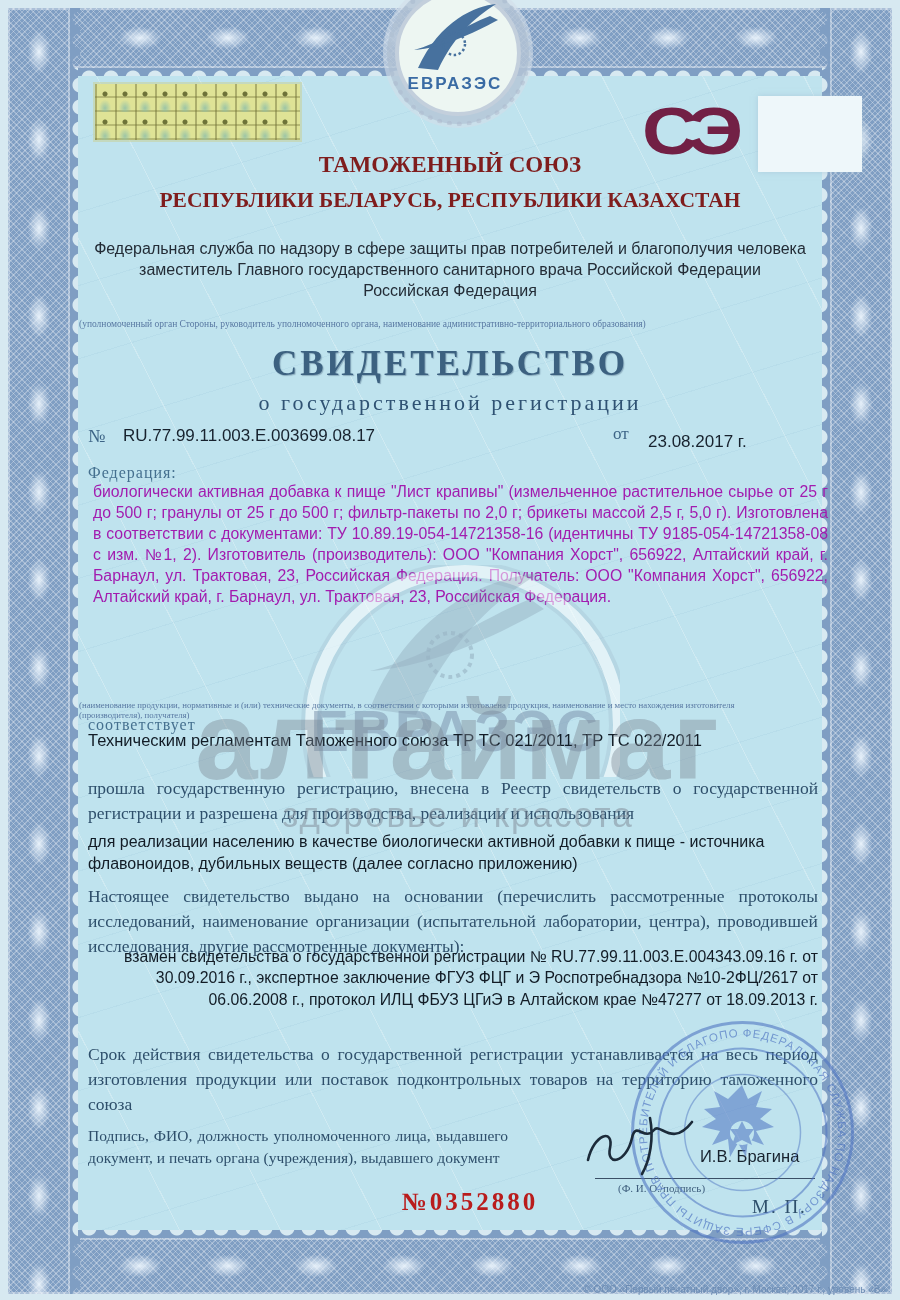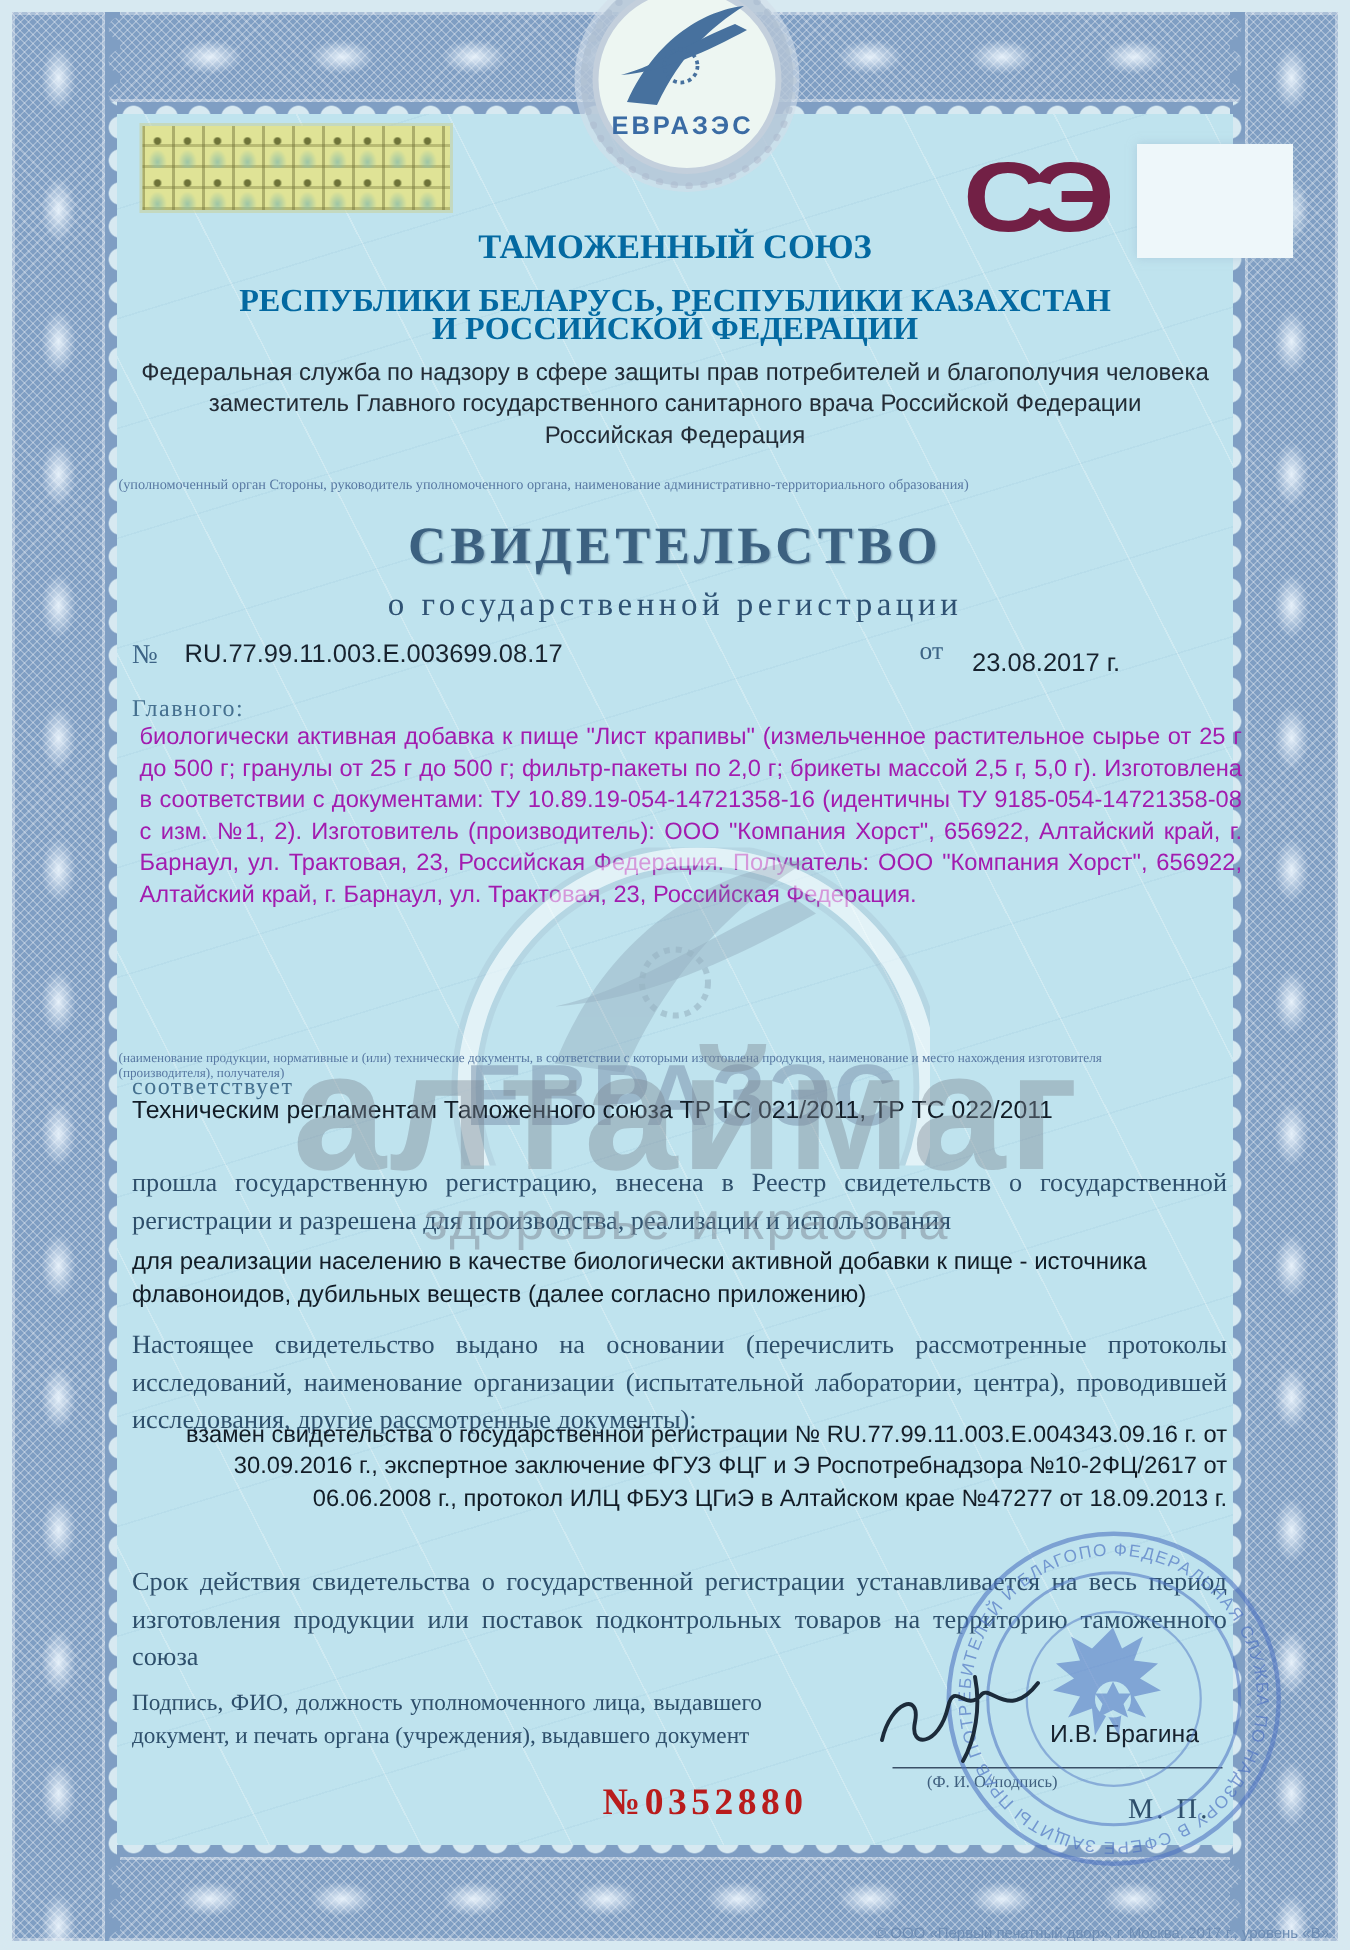--- a/index.html
+++ b/index.html
@@ -76,21 +76,21 @@
   
   .se-mark { position:absolute; left:642px; top:100px; z-index:4;
     font-family:"Liberation Sans", sans-serif; font-weight:bold; font-size:66px;
     line-height:62px; color:#722045; letter-spacing:-8px; transform:scaleX(1.18);
     transform-origin:left; }
   .white-chip { position:absolute; left:758px; top:96px; width:104px; height:76px;
     background:#eef7fa; z-index:3; box-shadow:0 0 6px rgba(160,190,210,.6); }
 
   
   .abs { position:absolute; }
-  .hdr { left:95px; width:710px; text-align:center; font-weight:bold; color:#0369a1;
+  .hdr { left:95px; width:710px; text-align:center; font-weight:bold; color:#7f1d1d;
     font-family:"Liberation Serif", serif; }
   .hdr1 { top:152px; font-size:23px; }
   .hdr2 { top:188px; font-size:21.5px; }
   .hdr3 { top:207px; font-size:21.5px; }
   .org { left:90px; width:720px; text-align:center; color:#232c36;
     font-family:"Liberation Sans", sans-serif; }
   .org1 { top:240px; font-size:16px; }
   .org2 { top:261px; font-size:16px; }
   .org3 { top:282px; font-size:16px; }
   .note { left:79px; width:720px; text-align:left; color:#5878a2;
@@ -193,37 +193,36 @@
     </svg>
     <div class="logo-text-sm">ЕВРАЗЭС</div>
   </div>
 
   <div class="holo"></div>
   <div class="white-chip"></div>
   <div class="se-mark">СЭ</div>
 
   <div class="abs hdr hdr1">ТАМОЖЕННЫЙ СОЮЗ</div>
   <div class="abs hdr hdr2">РЕСПУБЛИКИ БЕЛАРУСЬ, РЕСПУБЛИКИ КАЗАХСТАН</div>
-  <div class="abs hdr hdr3">И РОССИЙСКОЙ ФЕДЕРАЦИИ</div>
   <div class="abs org org1">Федеральная служба по надзору в сфере защиты прав потребителей и благополучия человека</div>
   <div class="abs org org2">заместитель Главного государственного санитарного врача Российской Федерации</div>
   <div class="abs org org3">Российская Федерация</div>
   <div class="abs note note1">(уполномоченный орган Стороны, руководитель уполномоченного органа, наименование административно-территориального образования)</div>
 
   <div class="abs title-sub">о государственной регистрации</div>
   <div class="abs title-main">СВИДЕТЕЛЬСТВО</div>
 
   <div class="abs reg-row">
     <span class="reg-no-label">№</span>
     <span class="reg-number">RU.77.99.11.003.E.003699.08.17</span>
     <span class="reg-date-label">от</span>
     <span class="reg-date">23.08.2017 г.</span>
   </div>
 
-  <div class="abs prod-label">Главного:</div>
+  <div class="abs prod-label">Федерация:</div>
   <div class="abs prod-text">биологически активная добавка к пище "Лист крапивы" (измельченное растительное сырье от 25 г до 500 г; гранулы от 25 г до 500 г; фильтр-пакеты по 2,0 г; брикеты массой 2,5 г, 5,0 г). Изготовлена в соответствии с документами: ТУ 10.89.19-054-14721358-16 (идентичны ТУ 9185-054-14721358-08 с изм. №1, 2). Изготовитель (производитель): ООО "Компания Хорст", 656922, Алтайский край, г. Барнаул, ул. Трактовая, 23, Российская Федерация.  Получатель: ООО "Компания Хорст", 656922, Алтайский край, г. Барнаул, ул. Трактовая, 23, Российская Федерация.</div>
 
   <div class="wm-circle">
     <div class="wm-ring"></div>
     <svg class="wm-swoosh" width="250" height="200">
       <path d="M40,150 C80,50 160,18 210,14 C166,40 120,80 86,156 Z" fill="rgba(120,140,160,.5)"></path>
       <path d="M200,40 C150,60 96,100 40,112 C100,108 160,80 214,50 Z" fill="rgba(120,140,160,.5)"></path>
       <circle cx="120" cy="96" r="22" fill="none" stroke="rgba(120,140,160,.6)" stroke-width="4" stroke-dasharray="4 4"></circle>
     </svg>
     <div class="wm-evrazes">ЕВРАЗЭС</div>

